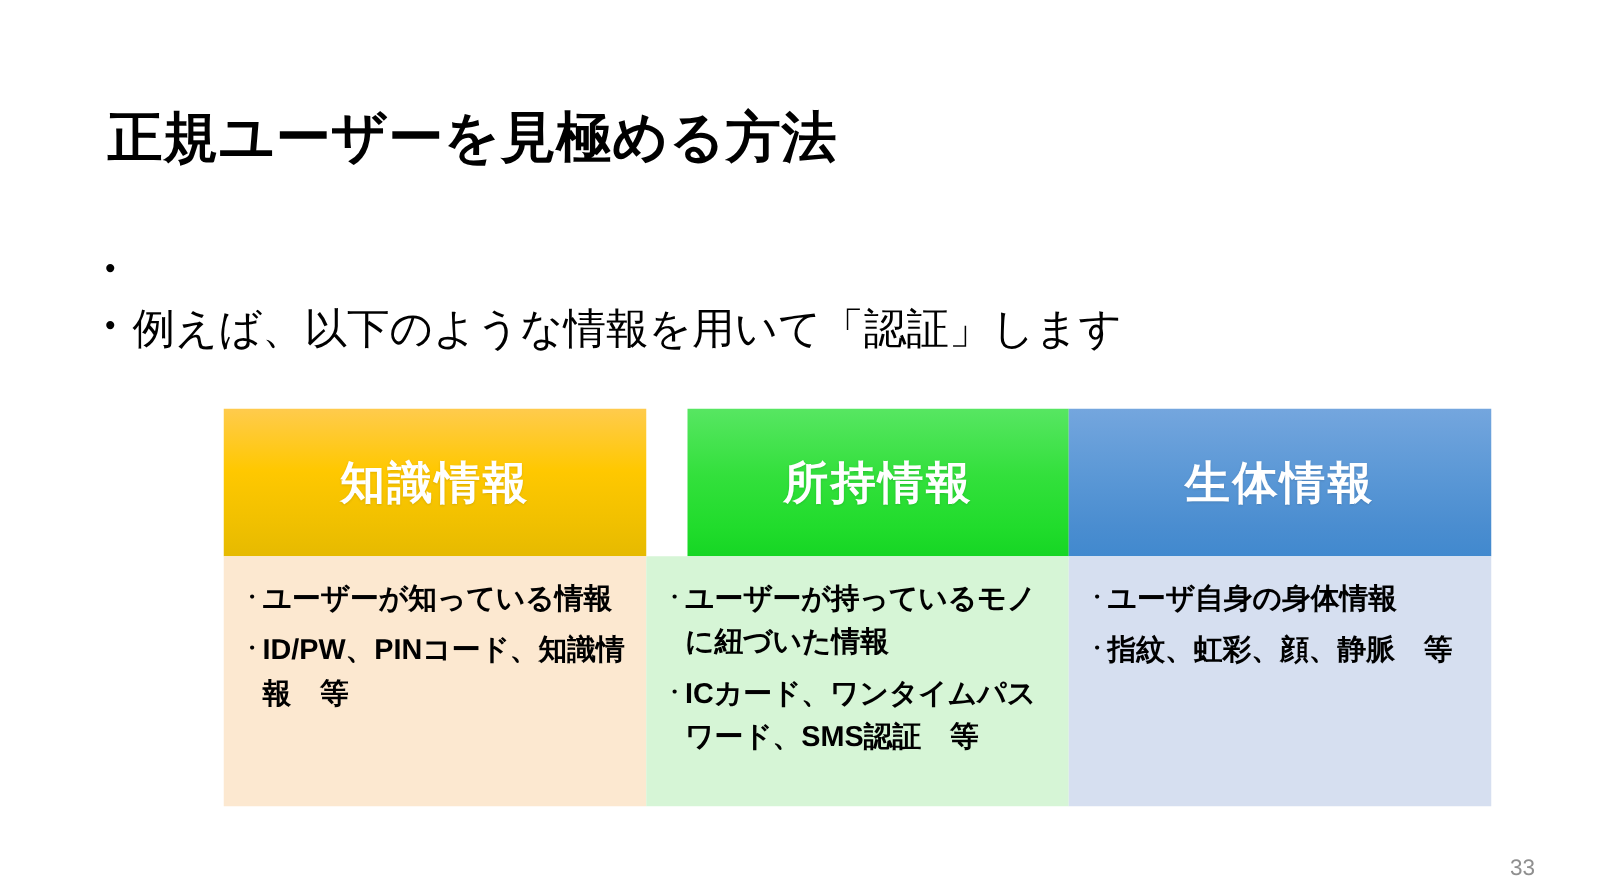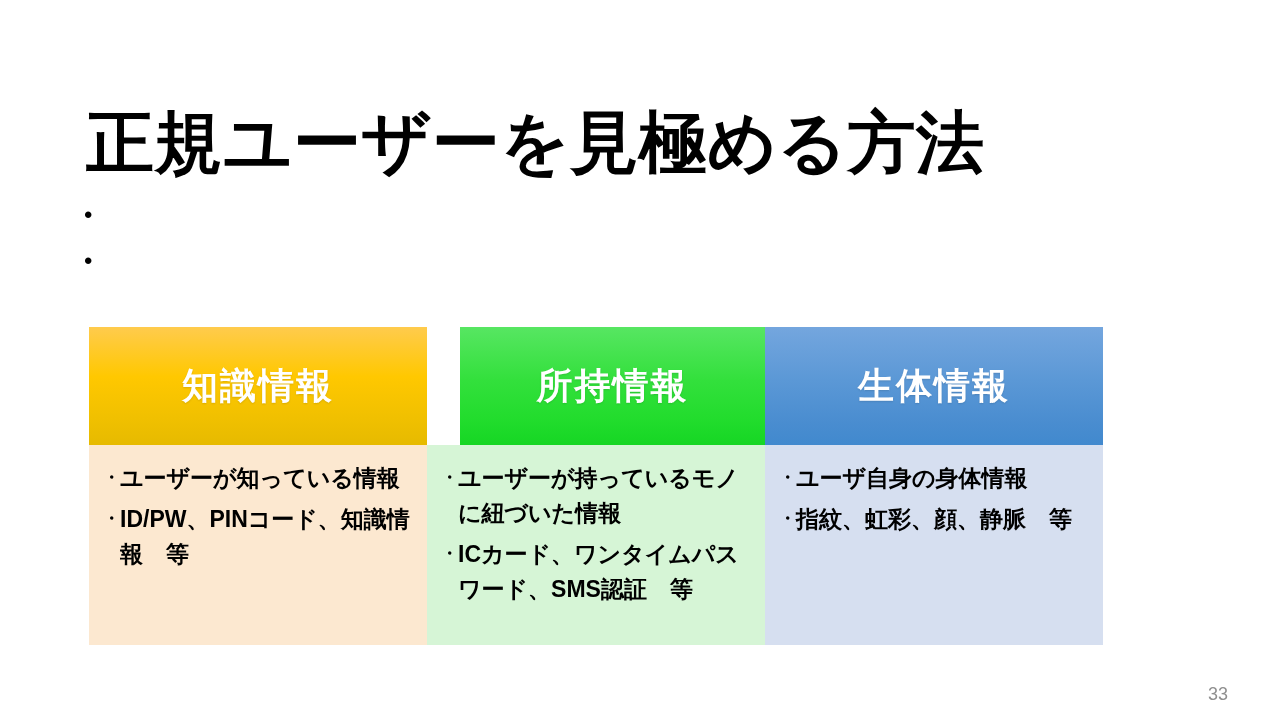--- a/index.html
+++ b/index.html
@@ -17,21 +17,21 @@
   .slide {
     position: absolute;
     inset: 0;
   }
 
   
   .slide-title {
     position: absolute;
     left: 86px;
     top: 56px;
-    font-size: 68px;
+    font-size: 44px;
     line-height: 1.18;
     color: #000000;
     letter-spacing: 0.5px;
     white-space: nowrap;
   }
 
   
   .bullet-list {
     position: absolute;
     left: 84px;
@@ -55,21 +55,21 @@
   }
 
   
   .cards {
     position: absolute;
     left: 89px;
     top: 327px;
     width: 1104px;
     height: 318px;
     display: flex;
-    justify-content: flex-start;
+    justify-content: flex-end;
   }
   .card {
     width: 338px;
     height: 318px;
     display: flex;
     flex-direction: column;
   }
   .card-header {
     height: 118px;
     display: flex;
@@ -150,20 +150,21 @@
   <h1 class="slide-title">正規ユーザーを見極める方法</h1>
 
   <div class="bullet-list">
 
     <div class="bullet-row">
       <span class="bullet-mark">•</span>
     </div>
 
     <div class="bullet-row">
       <span class="bullet-mark">•</span>
+      <span class="bullet-text">例えば、以下のような情報を用いて「認証」します</span>
     </div>
 
   </div>
 
   <div class="cards">
 
     <div class="card card-knowledge">
       <div class="card-header">知識情報</div>
       <div class="card-body">
         <div class="card-item">

